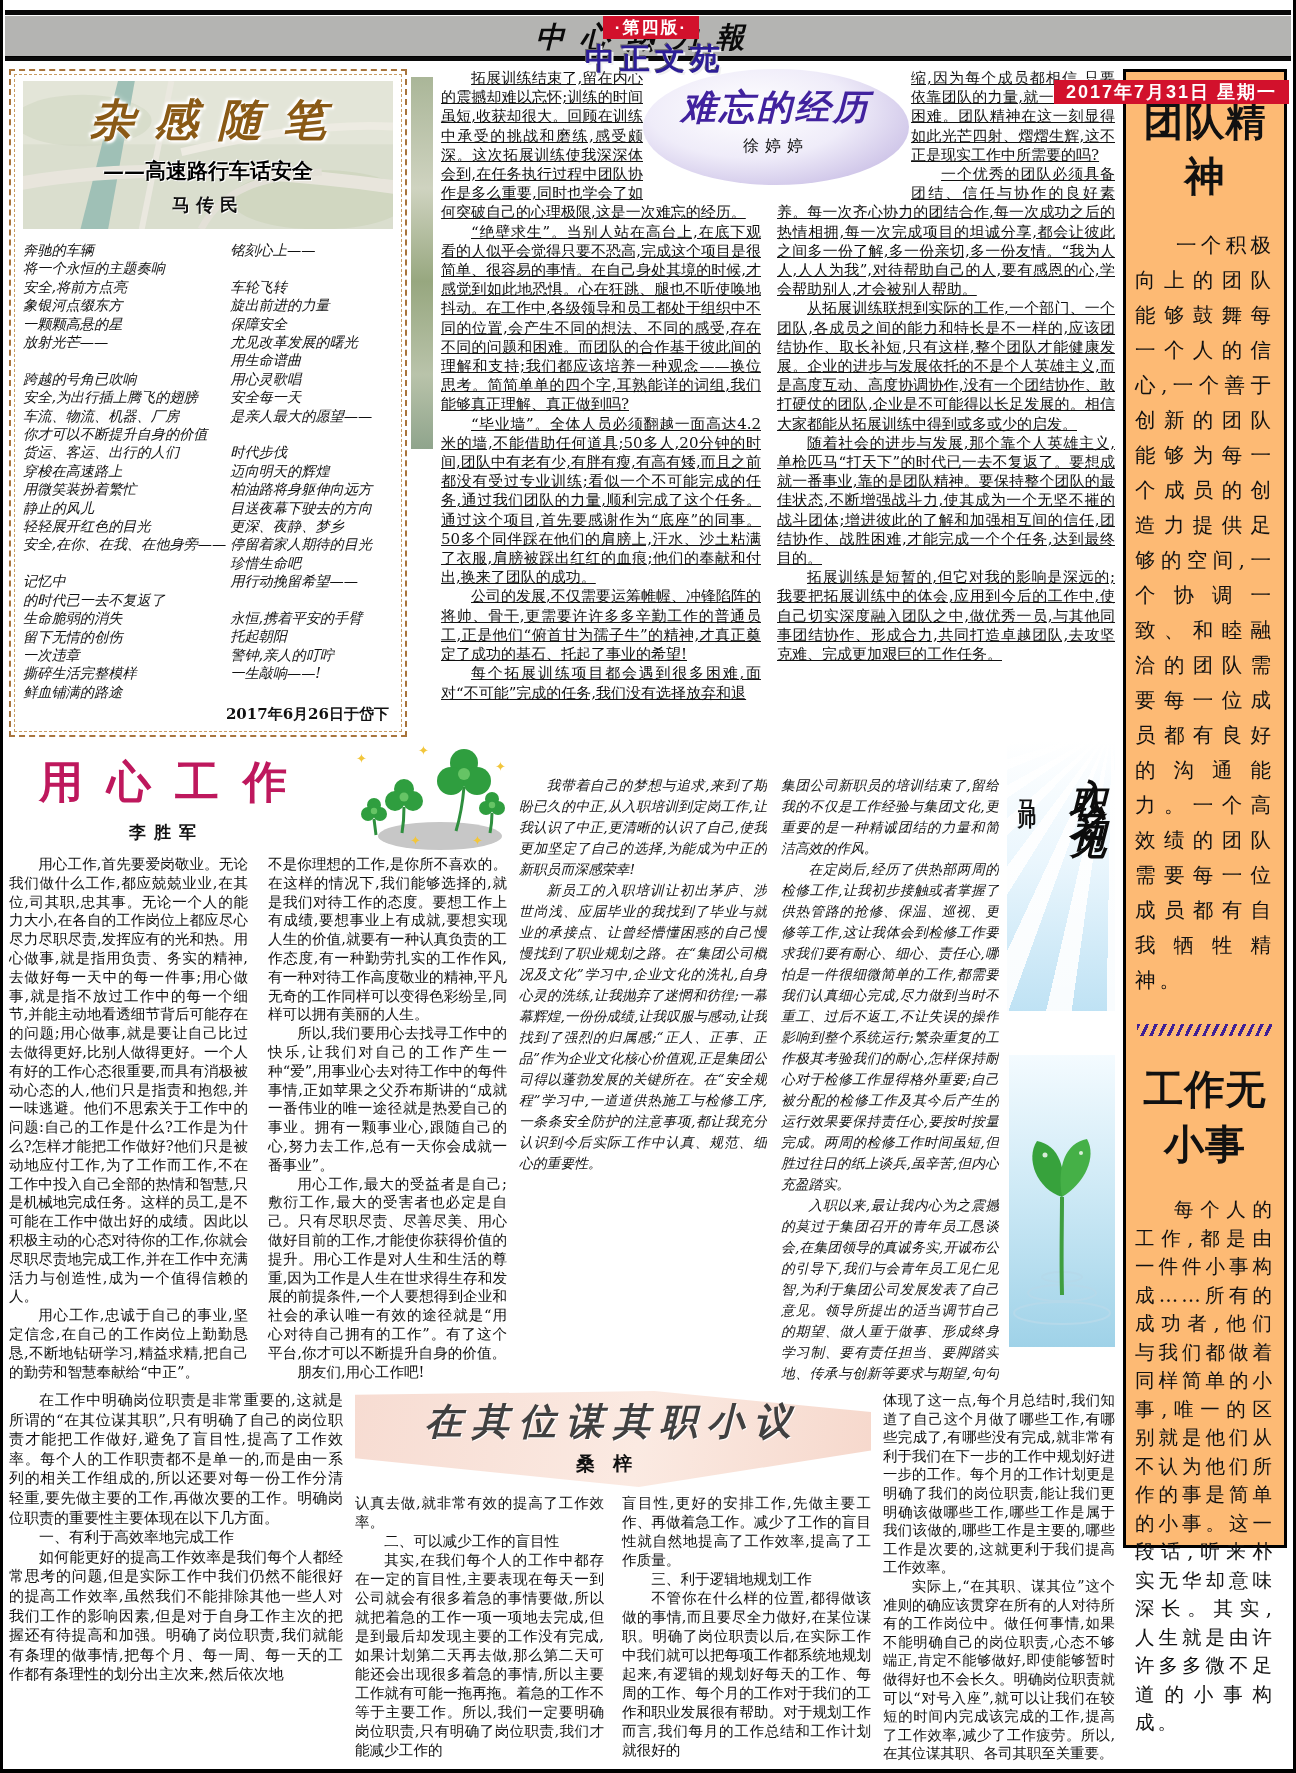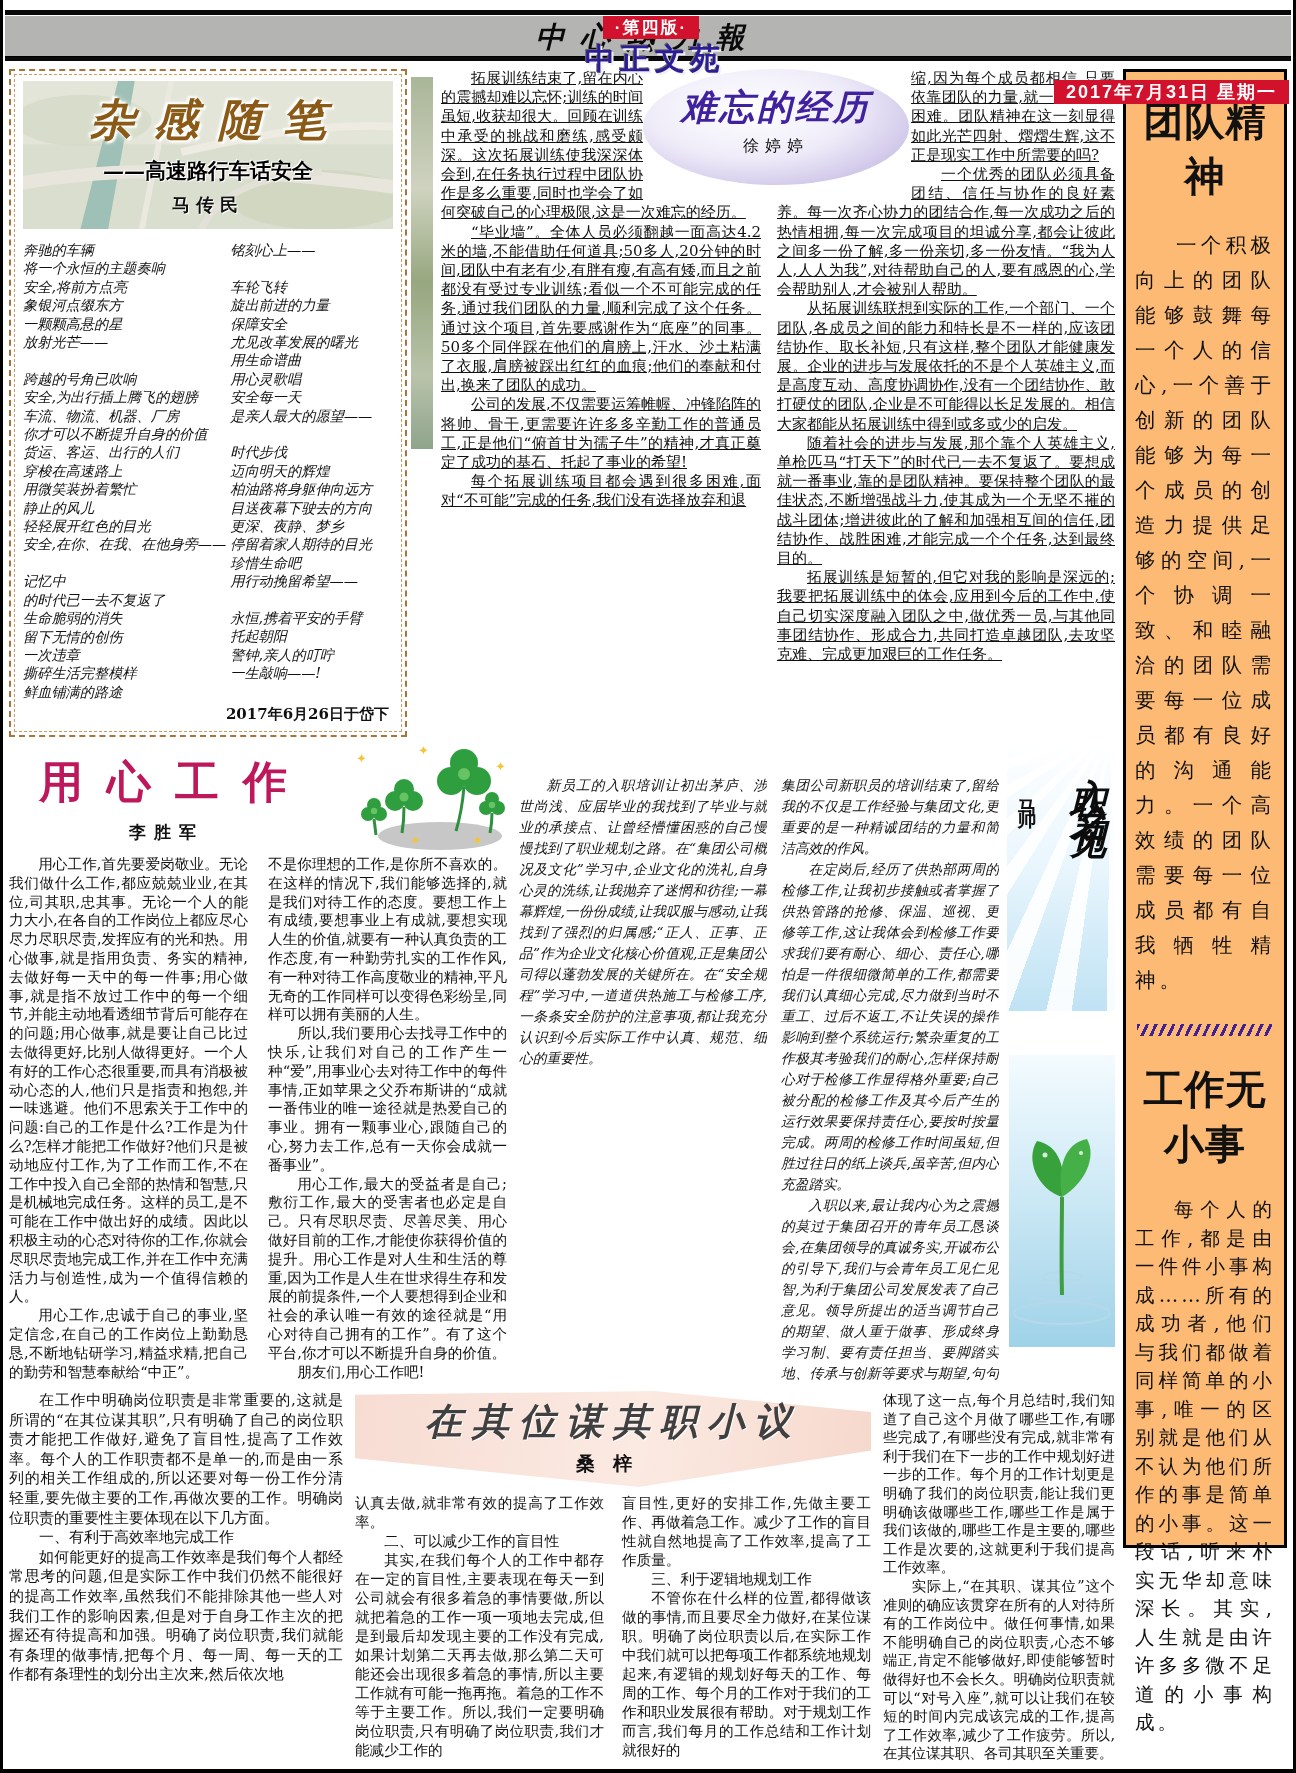--- a/index.html
+++ b/index.html
@@ -204,20 +204,21 @@
           <div class="photo-strip"></div>
           <div class="ellipse">
             <div class="e-title">难忘的经历</div>
             <div class="e-author">徐婷婷</div>
           </div>
           <div class="exp-cols">
             <div class="ecol ecol-a">
               <div class="spacer-r"></div>
               <div>
                   <p>拓展训练结束了,留在内心的震撼却难以忘怀;训练的时间虽短,收获却很大。回顾在训练中承受的挑战和磨练,感受颇深。这次拓展训练使我深深体会到,在任务执行过程中团队协作是多么重要,同时也学会了如何突破自己的心理极限,这是一次难忘的经历。</p>
+                  <p>“绝壁求生”。当别人站在高台上,在底下观看的人似乎会觉得只要不恐高,完成这个项目是很简单、很容易的事情。在自己身处其境的时候,才感觉到如此地恐惧。心在狂跳、腿也不听使唤地抖动。在工作中,各级领导和员工都处于组织中不同的位置,会产生不同的想法、不同的感受,存在不同的问题和困难。而团队的合作基于彼此间的理解和支持;我们都应该培养一种观念——换位思考。简简单单的四个字,耳熟能详的词组,我们能够真正理解、真正做到吗?</p>
                   <p>“毕业墙”。全体人员必须翻越一面高达4.2米的墙,不能借助任何道具;50多人,20分钟的时间,团队中有老有少,有胖有瘦,有高有矮,而且之前都没有受过专业训练;看似一个不可能完成的任务,通过我们团队的力量,顺利完成了这个任务。通过这个项目,首先要感谢作为“底座”的同事。50多个同伴踩在他们的肩膀上,汗水、沙土粘满了衣服,肩膀被踩出红红的血痕;他们的奉献和付出,换来了团队的成功。</p>
                   <p>公司的发展,不仅需要运筹帷幄、冲锋陷阵的将帅、骨干,更需要许许多多辛勤工作的普通员工,正是他们“俯首甘为孺子牛”的精神,才真正奠定了成功的基石、托起了事业的希望!</p>
                   <p>每个拓展训练项目都会遇到很多困难,面对“不可能”完成的任务,我们没有选择放弃和退</p>
                 </div>
             </div>
             <div class="ecol ecol-b">
               <div class="spacer-l"></div>
               <div>
                   <p class="cont">缩,因为每个成员都相信,只要依靠团队的力量,就一定能战胜困难。团队精神在这一刻显得如此光芒四射、熠熠生辉,这不正是现实工作中所需要的吗?</p>
                   <p>一个优秀的团队必须具备团结、信任与协作的良好素养。每一次齐心协力的团结合作,每一次成功之后的热情相拥,每一次完成项目的坦诚分享,都会让彼此之间多一份了解,多一份亲切,多一份友情。“我为人人,人人为我”,对待帮助自己的人,要有感恩的心,学会帮助别人,才会被别人帮助。</p>
@@ -282,20 +283,21 @@
                 <p class="cont">不是你理想的工作,是你所不喜欢的。在这样的情况下,我们能够选择的,就是我们对待工作的态度。要想工作上有成绩,要想事业上有成就,要想实现人生的价值,就要有一种认真负责的工作态度,有一种勤劳扎实的工作作风,有一种对待工作高度敬业的精神,平凡无奇的工作同样可以变得色彩纷呈,同样可以拥有美丽的人生。</p>
                 <p>所以,我们要用心去找寻工作中的快乐,让我们对自己的工作产生一种“爱”,用事业心去对待工作中的每件事情,正如苹果之父乔布斯讲的“成就一番伟业的唯一途径就是热爱自己的事业。拥有一颗事业心,跟随自己的心,努力去工作,总有一天你会成就一番事业”。</p>
                 <p>用心工作,最大的受益者是自己;敷衍工作,最大的受害者也必定是自己。只有尽职尽责、尽善尽美、用心做好目前的工作,才能使你获得价值的提升。用心工作是对人生和生活的尊重,因为工作是人生在世求得生存和发展的前提条件,一个人要想得到企业和社会的承认唯一有效的途径就是“用心对待自己拥有的工作”。有了这个平台,你才可以不断提升自身的价值。</p>
                 <p>朋友们,用心工作吧!</p>
               </div>
           </div>
         </div>
 
         <div class="onboard article">
           <div class="kcol k1">
+              <p>我带着自己的梦想与追求,来到了期盼已久的中正,从入职培训到定岗工作,让我认识了中正,更清晰的认识了自己,使我更加坚定了自己的选择,为能成为中正的新职员而深感荣幸!</p>
               <p>新员工的入职培训让初出茅庐、涉世尚浅、应届毕业的我找到了毕业与就业的承接点、让曾经懵懂困惑的自己慢慢找到了职业规划之路。在“集团公司概况及文化”学习中,企业文化的洗礼,自身心灵的洗练,让我抛弃了迷惘和彷徨;一幕幕辉煌,一份份成绩,让我叹服与感动,让我找到了强烈的归属感;“正人、正事、正品”作为企业文化核心价值观,正是集团公司得以蓬勃发展的关键所在。在“安全规程”学习中,一道道供热施工与检修工序,一条条安全防护的注意事项,都让我充分认识到今后实际工作中认真、规范、细心的重要性。</p>
             </div>
           <div class="kcol k2">
               <p class="cont">集团公司新职员的培训结束了,留给我的不仅是工作经验与集团文化,更重要的是一种精诚团结的力量和简洁高效的作风。</p>
               <p>在定岗后,经历了供热部两周的检修工作,让我初步接触或者掌握了供热管路的抢修、保温、巡视、更修等工作,这让我体会到检修工作要求我们要有耐心、细心、责任心,哪怕是一件很细微简单的工作,都需要我们认真细心完成,尽力做到当时不重工、过后不返工,不让失误的操作影响到整个系统运行;繁杂重复的工作极其考验我们的耐心,怎样保持耐心对于检修工作显得格外重要;自己被分配的检修工作及其今后产生的运行效果要保持责任心,要按时按量完成。两周的检修工作时间虽短,但胜过往日的纸上谈兵,虽辛苦,但内心充盈踏实。</p>
               <p>入职以来,最让我内心为之震撼的莫过于集团召开的青年员工恳谈会,在集团领导的真诚务实,开诚布公的引导下,我们与会青年员工见仁见智,为利于集团公司发展发表了自己意见。领导所提出的适当调节自己的期望、做人重于做事、形成终身学习制、要有责任担当、要脚踏实地、传承与创新等要求与期望,句句深入心底、包含厚望,为我们青年员工的职业发展甚至人生规划指明了方向。</p>
             </div>
           <div class="rail">
             <div class="vblock">
               <div class="vtitle">入职之初见</div>

